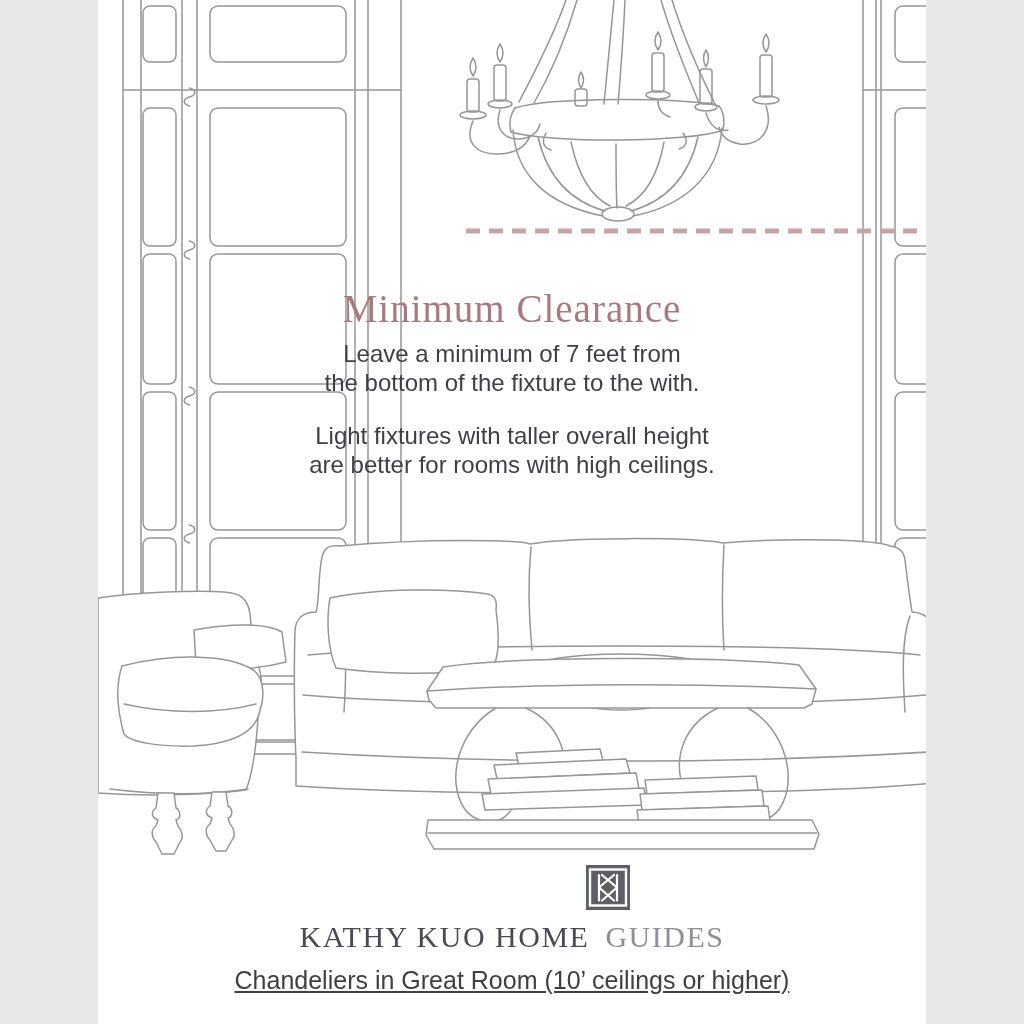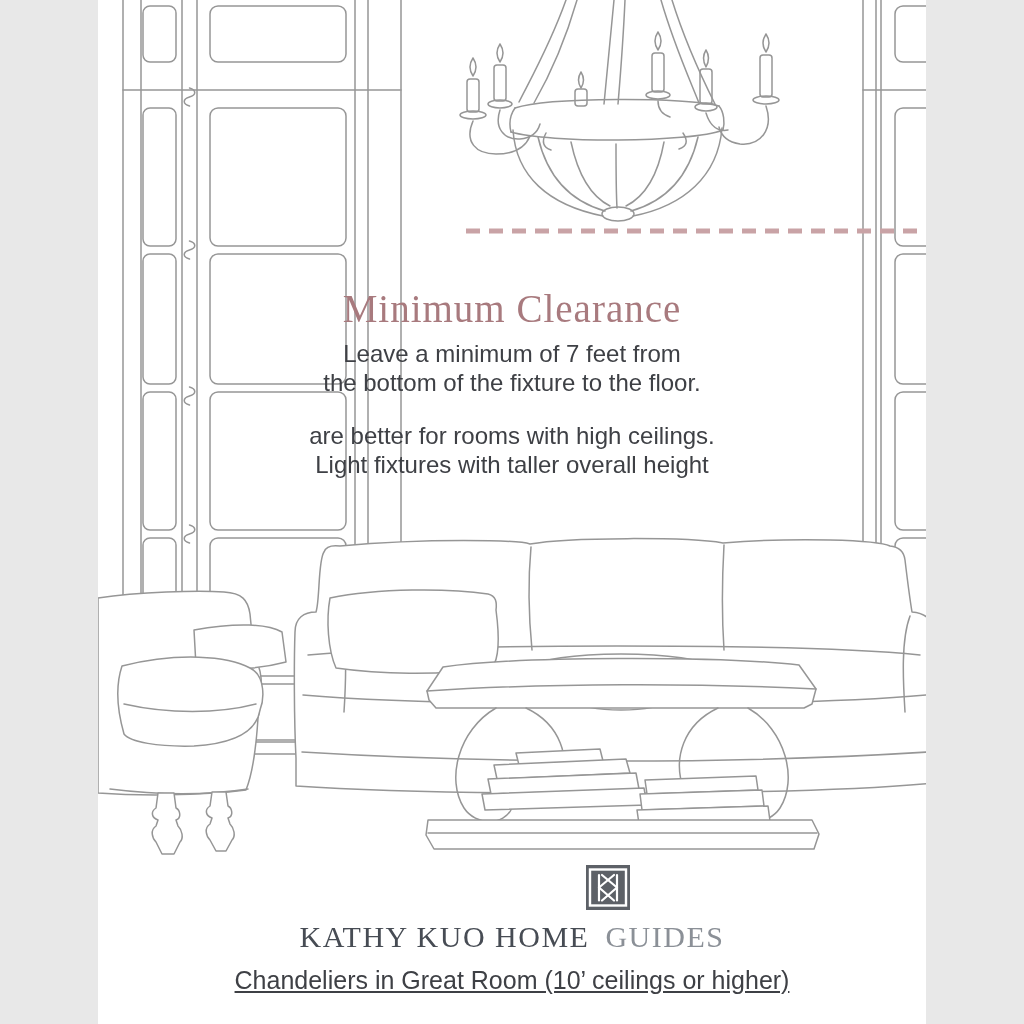--- a/index.html
+++ b/index.html
@@ -229,26 +229,26 @@
       <line class="measure-solid" x1="852" y1="231" x2="908" y2="231"></line>
       <line class="measure-solid" x1="880" y1="231" x2="880" y2="888"></line>
       <line class="measure-solid" x1="852" y1="888" x2="908" y2="888"></line>
     </g>
   </svg>
 
   <div class="overlay title">Minimum Clearance</div>
 
   <div class="overlay note note1">
     <div>Leave a minimum of 7 feet from</div>
-    <div>the bottom of the fixture to the floor.</div>
+    <div>the bottom of the fixture to the with.</div>
   </div>
 
   <div class="overlay note note2">
+    <div>Light fixtures with taller overall height</div>
     <div>are better for rooms with high ceilings.</div>
-    <div>Light fixtures with taller overall height</div>
   </div>
 
   <div class="logo">
     <svg viewBox="0 0 44 45" width="44" height="45">
       <rect x="0" y="0" width="44" height="45" fill="var(--logo-bg)"></rect>
       <rect x="4" y="4.5" width="36" height="36" fill="none" stroke="#ffffff" stroke-width="2.4"></rect>
       <g stroke="#ffffff" stroke-width="2.2" stroke-linecap="round">
         <line x1="13" y1="10" x2="13" y2="35.5"></line>
         <line x1="31" y1="10" x2="31" y2="35.5"></line>
         <line x1="13" y1="22.5" x2="28" y2="10"></line>

